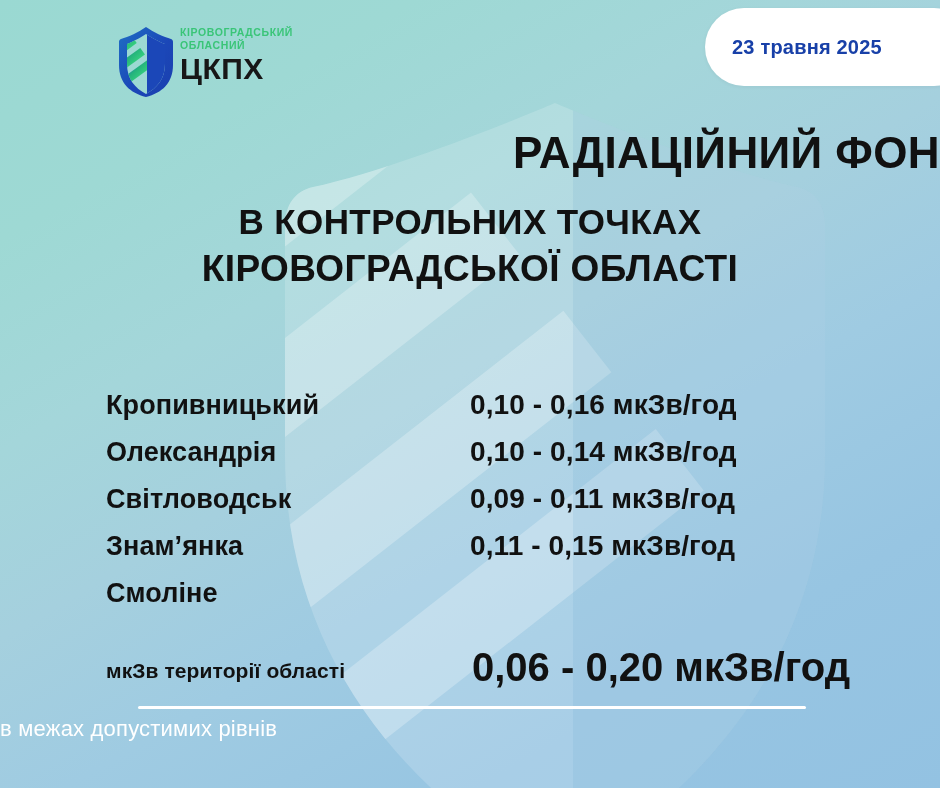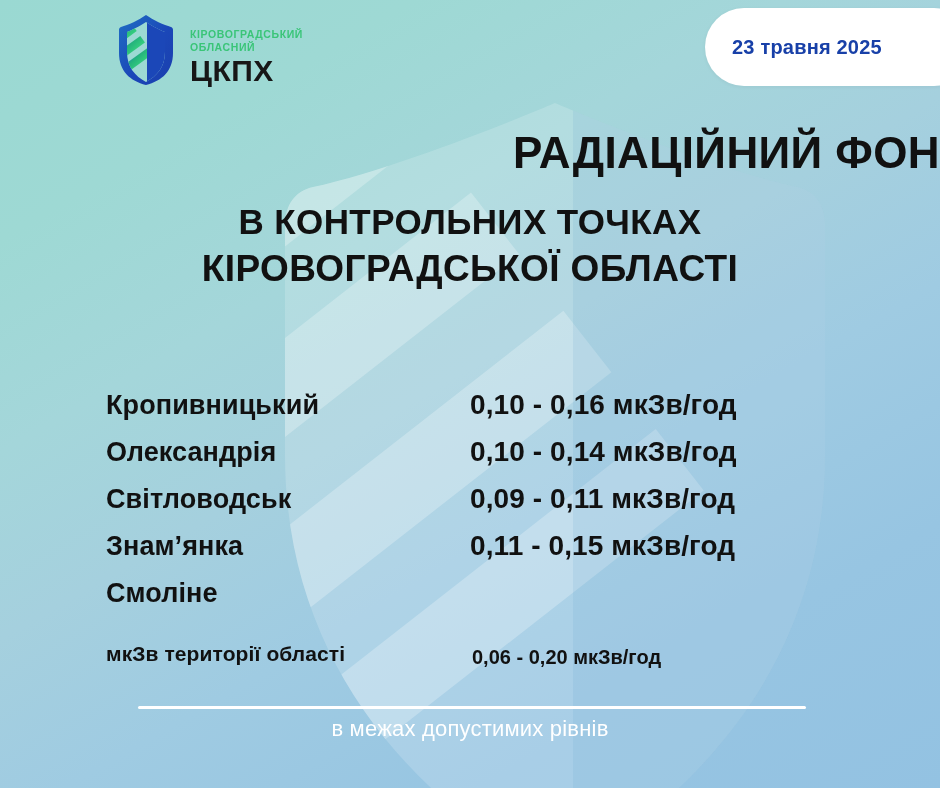--- a/index.html
+++ b/index.html
@@ -34,24 +34,24 @@
     width: 600px;
     height: 790px;
     opacity: 1;
     pointer-events: none;
   }
 
   
   .logo-block {
     position: absolute;
     left: 118px;
-    top: 14px;
-    display: flex;
-    align-items: flex-end;
-    gap: 16px;
+    top: 26px;
+    display: flex;
+    align-items: flex-start;
+    gap: 6px;
   }
   .logo-mark { width: 56px; height: 72px; display: block; }
   .logo-text { display: flex; flex-direction: column; justify-content: center; line-height: 1; }
   .logo-sub {
     color: #3ac578;
     font-size: 10.5px;
     font-weight: bold;
     letter-spacing: 0.6px;
     line-height: 1.22;
     text-transform: uppercase;
@@ -139,21 +139,21 @@
   .row-other .place {
     width: 366px;
     flex: 0 0 366px;
     color: #111111;
     font-size: 21px;
     font-weight: bold;
     letter-spacing: 0.1px;
   }
   .row-other .value {
     color: #111111;
-    font-size: 20px;
+    font-size: 40px;
     font-weight: bold;
     white-space: nowrap;
     position: relative;
     top: 3px;
   }
 
   
   .divider {
     position: absolute;
     left: 138px;
@@ -161,21 +161,21 @@
     width: 668px;
     height: 3px;
     background: #ffffff;
     border-radius: 2px;
   }
   .footnote {
     position: absolute;
     left: 0;
     top: 716px;
     width: 940px;
-    text-align: center;
+    text-align: left;
     color: #ffffff;
     font-size: 22px;
     letter-spacing: 0.2px;
   }
 </style>
 </head>
 <body>
 
 <div class="poster">
 

